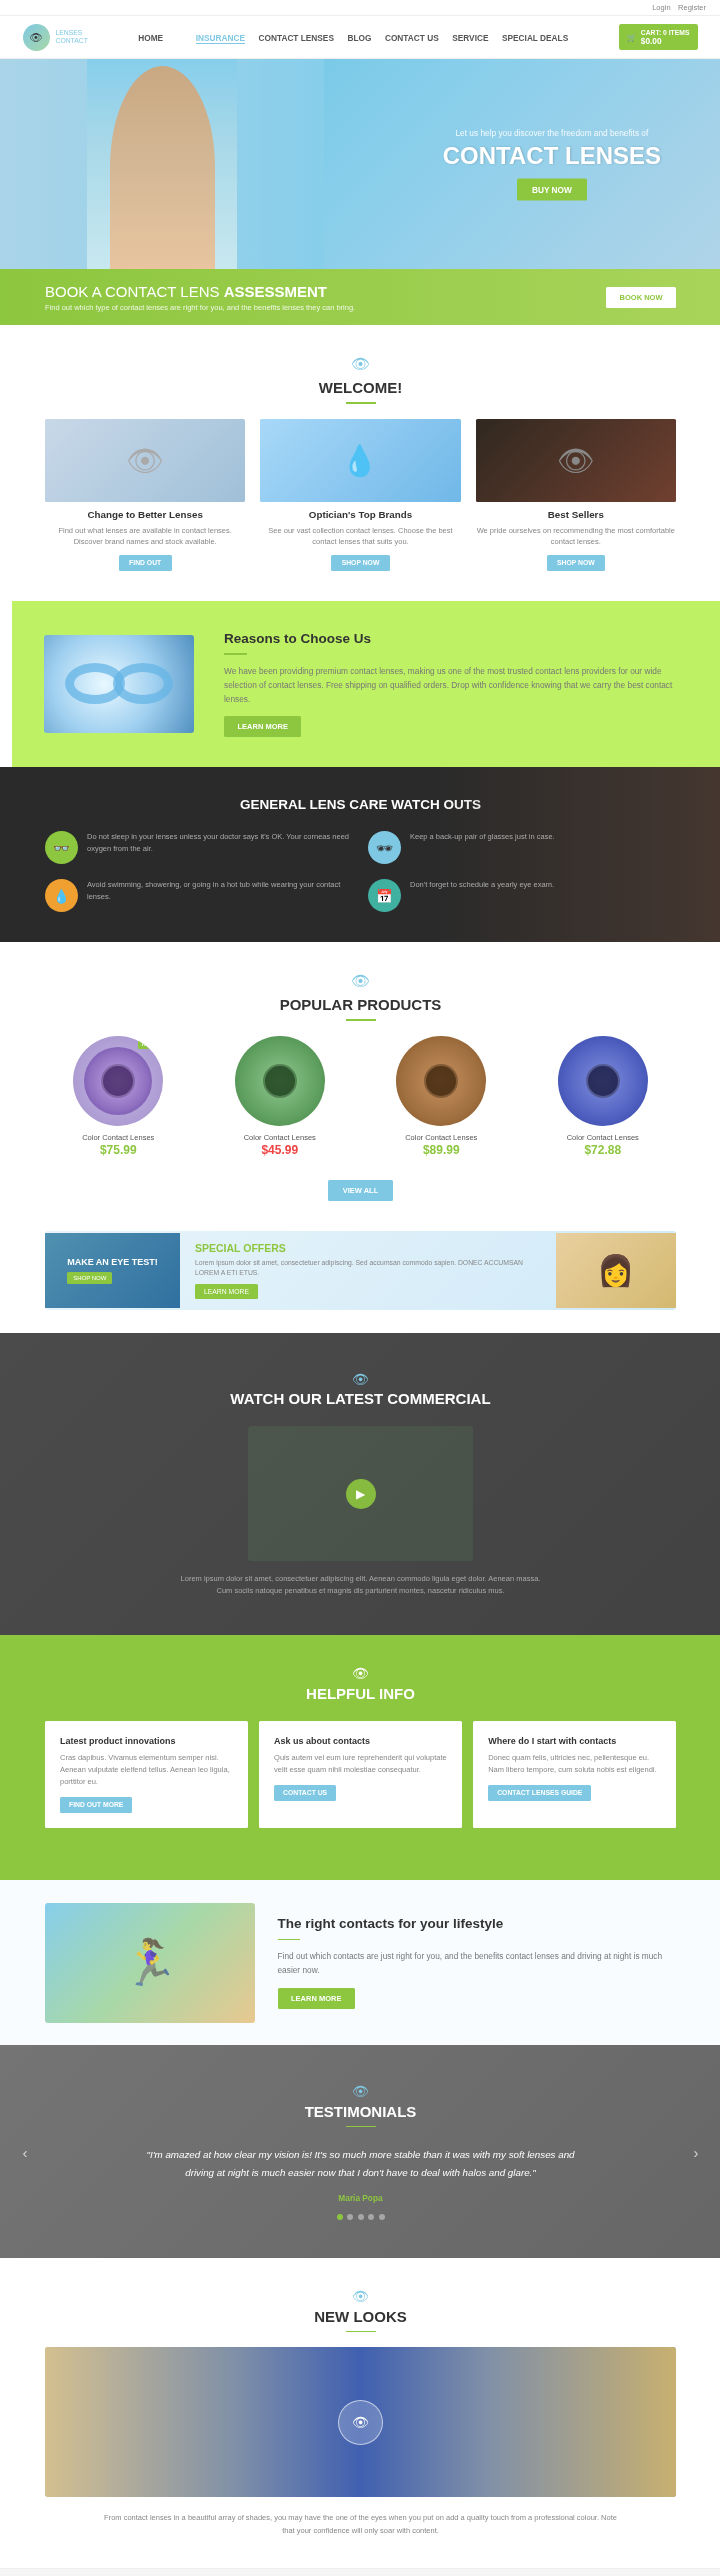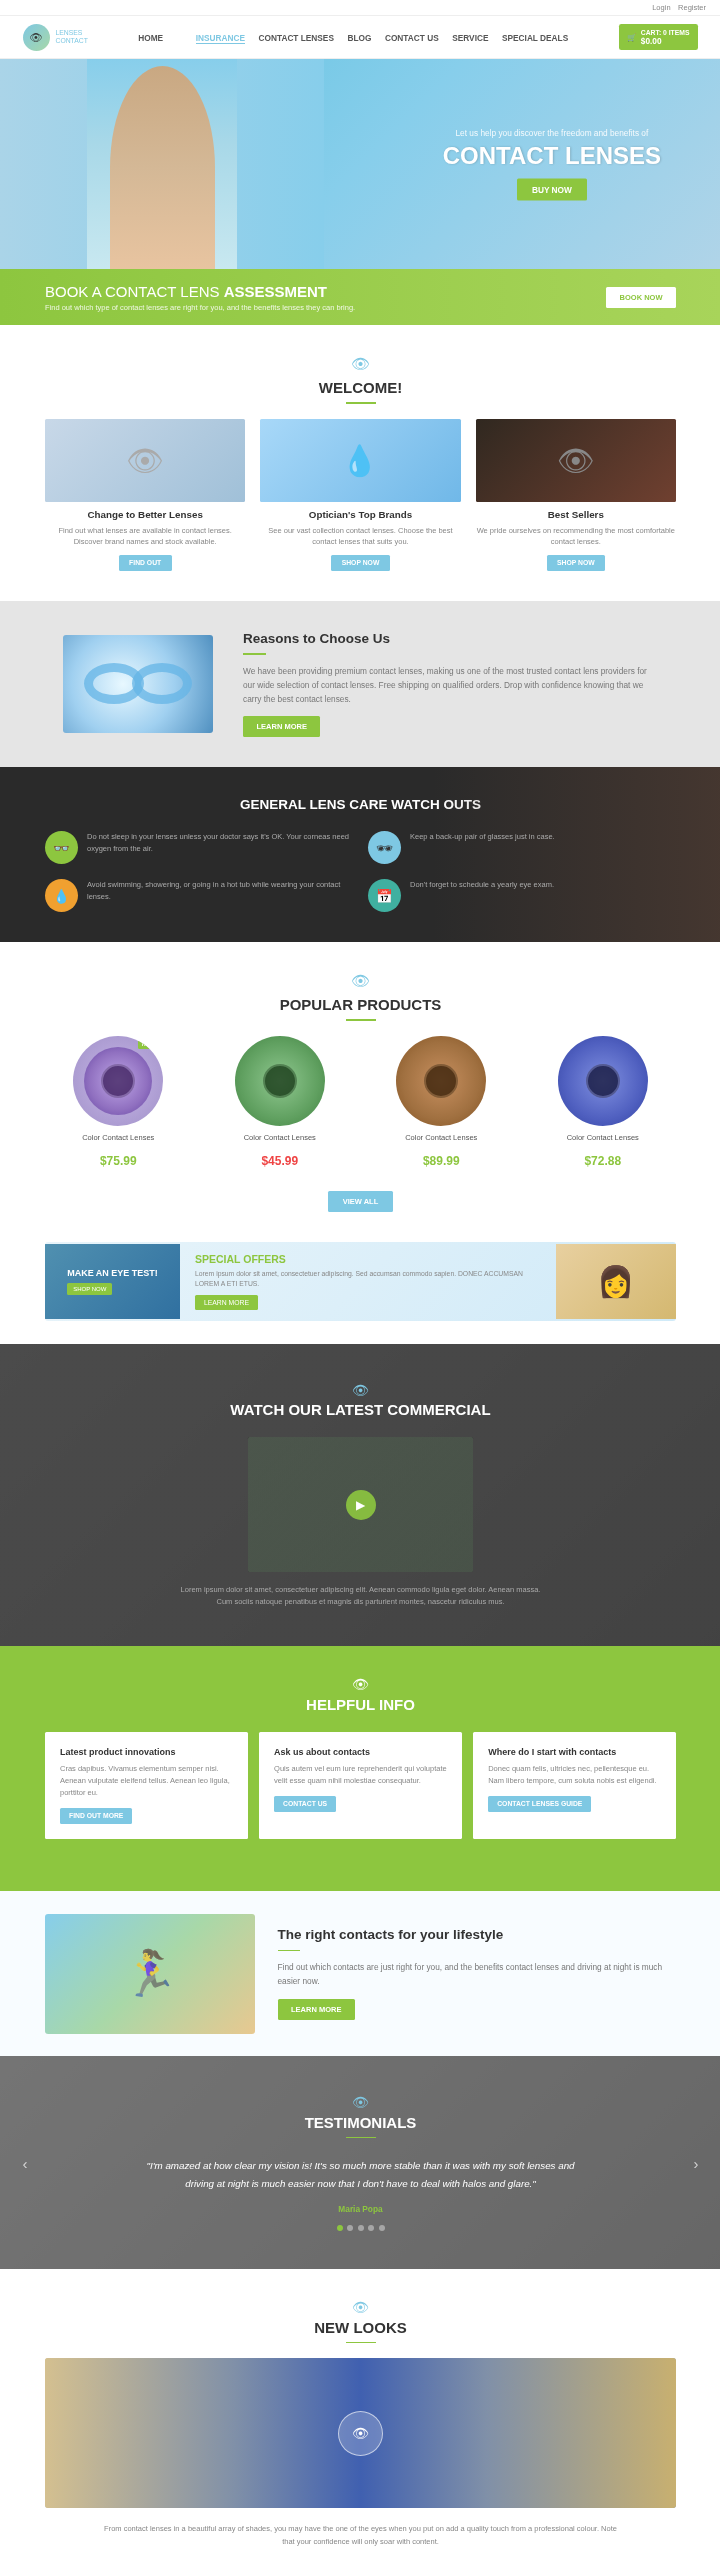--- a/index.html
+++ b/index.html
@@ -40,21 +40,21 @@
     .section-divider { width: 30px; height: 1.5px; background: #8dc63f; margin: 6px auto 15px; }
 
     .cards-row { display: flex; gap: 15px; justify-content: center; margin-top: 7.5px; }
     .card { flex: 1; text-align: center; }
     .card-img { width: 100%; height: 83px; object-fit: cover; border-radius: 1.5px; background: #e8f4f8; display: flex; align-items: center; justify-content: center; font-size: 22.5px; color: #aaa; }
     .card-title { font-size: 9.8px; font-weight: bold; color: #333; margin: 7.5px 0 4.5px; }
     .card-text { font-size: 7.5px; color: #888; line-height: 1.5; margin-bottom: 7.5px; }
     .card-btn { background: #7ec8e3; color: #fff; border: none; padding: 4.5px 10.5px; font-size: 6.8px; font-weight: bold; border-radius: 1.5px; cursor: pointer; text-transform: uppercase; }
 
     
-    .reasons-section { background: #e5e5e5; padding: 30px 63px; display: flex; align-items: center; gap: 30px; }
+    .reasons-section { background: #bef264; padding: 30px 32px; display: flex; align-items: center; gap: 30px; margin-left: 12px; }
     .reasons-img { width: 150px; flex-shrink: 0; }
     .lens-img { width: 150px; height: 90px; background: radial-gradient(circle, #c8e8f8 0%, #a0d0f0 50%, #7ab8e0 100%); border-radius: 3px; position: relative; display: flex; align-items: center; justify-content: center; }
     .reasons-content { flex: 1; }
     .reasons-content h2 { font-size: 13.5px; font-weight: bold; color: #333; margin-bottom: 7.5px; }
     .reasons-content p { font-size: 8.3px; color: #777; line-height: 1.7; margin-bottom: 10.5px; }
     .learn-btn { background: #8dc63f; color: #fff; border: none; padding: 6px 13.5px; font-size: 7.5px; font-weight: bold; border-radius: 1.5px; cursor: pointer; }
 
     
     .watchouts-section { background: #2a2a2a; padding: 30px 45px; position: relative; overflow: hidden; }
     .watchouts-bg { position: absolute; right: 0; top: 0; width: 40%; height: 100%; background: linear-gradient(to left, rgba(80,60,50,0.7), transparent); }
@@ -68,21 +68,21 @@
     .watchout-text p { color: #aaa; font-size: 7.5px; line-height: 1.5; }
 
     
     .products-section { padding: 30px 45px; text-align: center; }
     .products-row { display: flex; gap: 15px; justify-content: center; margin: 15px 0; }
     .product-card { flex: 1; text-align: center; }
     .product-img { width: 90px; height: 90px; border-radius: 50%; background: radial-gradient(circle, #c8b8e8, #a090c8); margin: 0 auto 7.5px; display: flex; align-items: center; justify-content: center; position: relative; overflow: hidden; }
     .product-img.green { background: radial-gradient(circle, #90c890, #60a060); }
     .product-img.brown { background: radial-gradient(circle, #c89060, #a07040); }
     .product-img.blue2 { background: radial-gradient(circle, #8090e0, #5060c0); }
-    .product-label { font-size: 7.5px; color: #555; margin-bottom: 12px; }
+    .product-label { font-size: 7.5px; color: #555; margin-bottom: 1px; }
     .product-price { font-size: 12px; font-weight: bold; color: #8dc63f; }
     .product-price.blue-price { color: #ef4444; }
     .view-all-btn { background: #7ec8e3; color: #fff; border: none; padding: 6px 15px; font-size: 7.5px; font-weight: bold; border-radius: 1.5px; cursor: pointer; margin-top: 7.5px; }
 
     
     .special-offers { background: linear-gradient(135deg, #e8f4fa, #d0eaf8); margin: 0 45px 22.5px; border-radius: 3px; display: flex; align-items: center; overflow: hidden; }
     .special-left { width: 135px; height: 75px; background: linear-gradient(135deg, #5090b0, #3070a0); display: flex; align-items: center; justify-content: center; color: #fff; flex-shrink: 0; padding: 11.3px; }
     .special-left h3 { font-size: 9px; font-weight: bold; text-transform: uppercase; text-align: center; }
     .special-middle { flex: 1; padding: 11.3px 15px; }
     .special-middle h3 { font-size: 10.5px; font-weight: bold; color: #333; }

